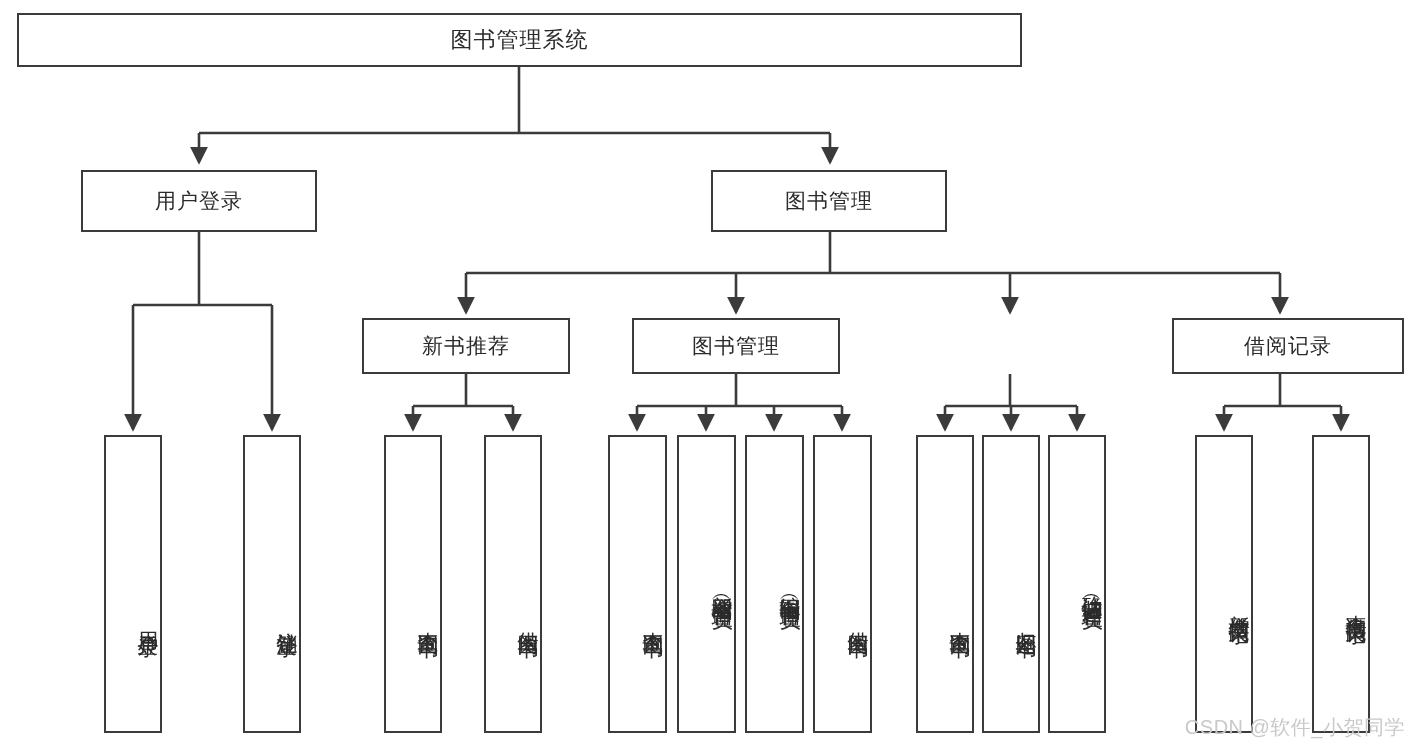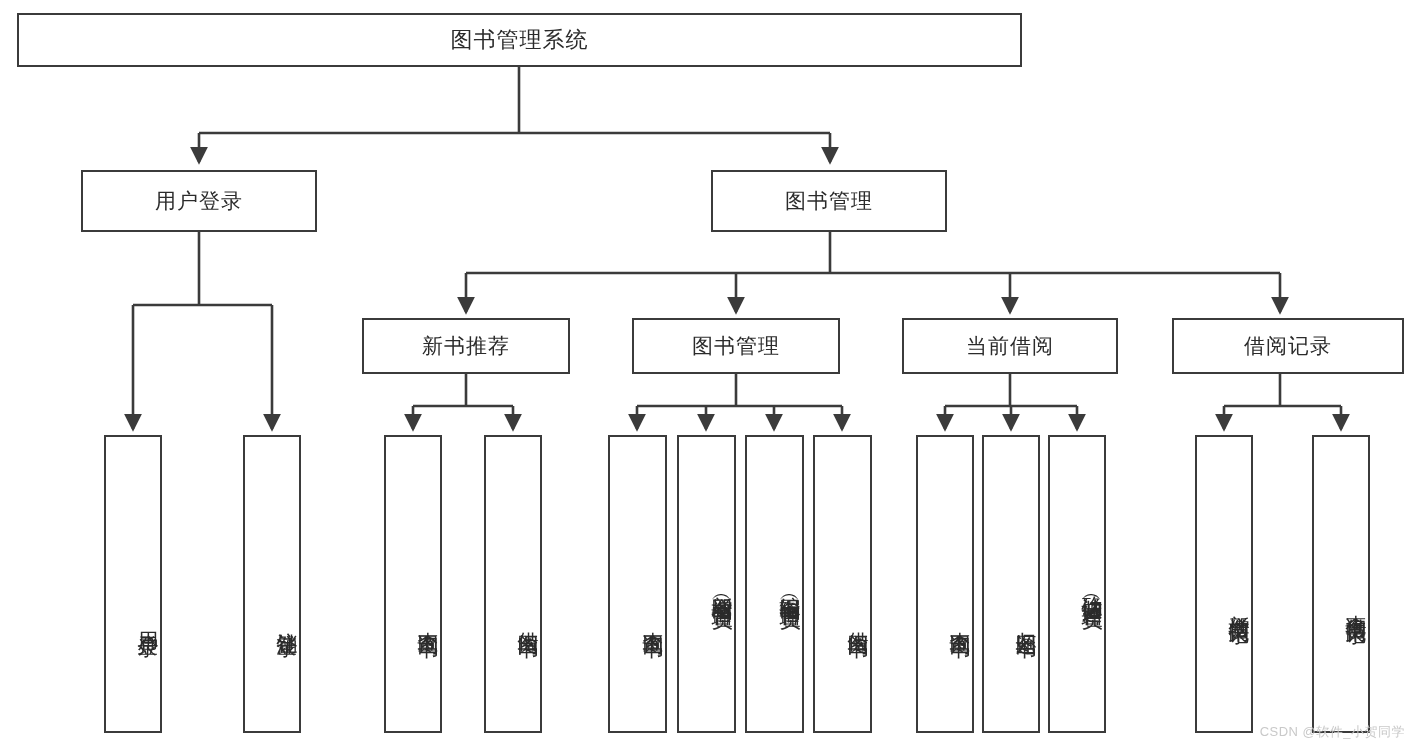--- a/index.html
+++ b/index.html
@@ -57,21 +57,21 @@
   .node.v .vtext {
     writing-mode: vertical-rl;
     text-orientation: upright;
     white-space: nowrap;
     display: block;
   }
   .watermark {
     position: absolute;
     right: 8px;
     bottom: 6px;
-    font-size: 13px;
+    font-size: 20px;
     color: #c9c9c9;
     letter-spacing: 0.5px;
     white-space: nowrap;
   }
 </style>
 </head>
 <body>
 
 <div id="canvas">
 
@@ -135,23 +135,20 @@
   <div class="node h" style="left:711px; top:170px; width:236px; height:62px;">
     <span>图书管理</span>
   </div>
 
   <div class="node h" style="left:362px; top:318px; width:208px; height:56px;">
     <span>新书推荐</span>
   </div>
   <div class="node h" style="left:632px; top:318px; width:208px; height:56px;">
     <span>图书管理</span>
   </div>
-  <div class="node h" style="left:902px; top:318px; width:216px; height:56px;">
-    <span>当前借阅</span>
-  </div>
   <div class="node h" style="left:1172px; top:318px; width:232px; height:56px;">
     <span>借阅记录</span>
   </div>
 
   <div class="node v" style="left:104px; top:435px; width:58px; height:298px; padding-top:70px;">
     <span class="vtext">用户登录</span>
   </div>
   <div class="node v" style="left:243px; top:435px; width:58px; height:298px; padding-top:70px;">
     <span class="vtext">注销登录</span>
   </div>

